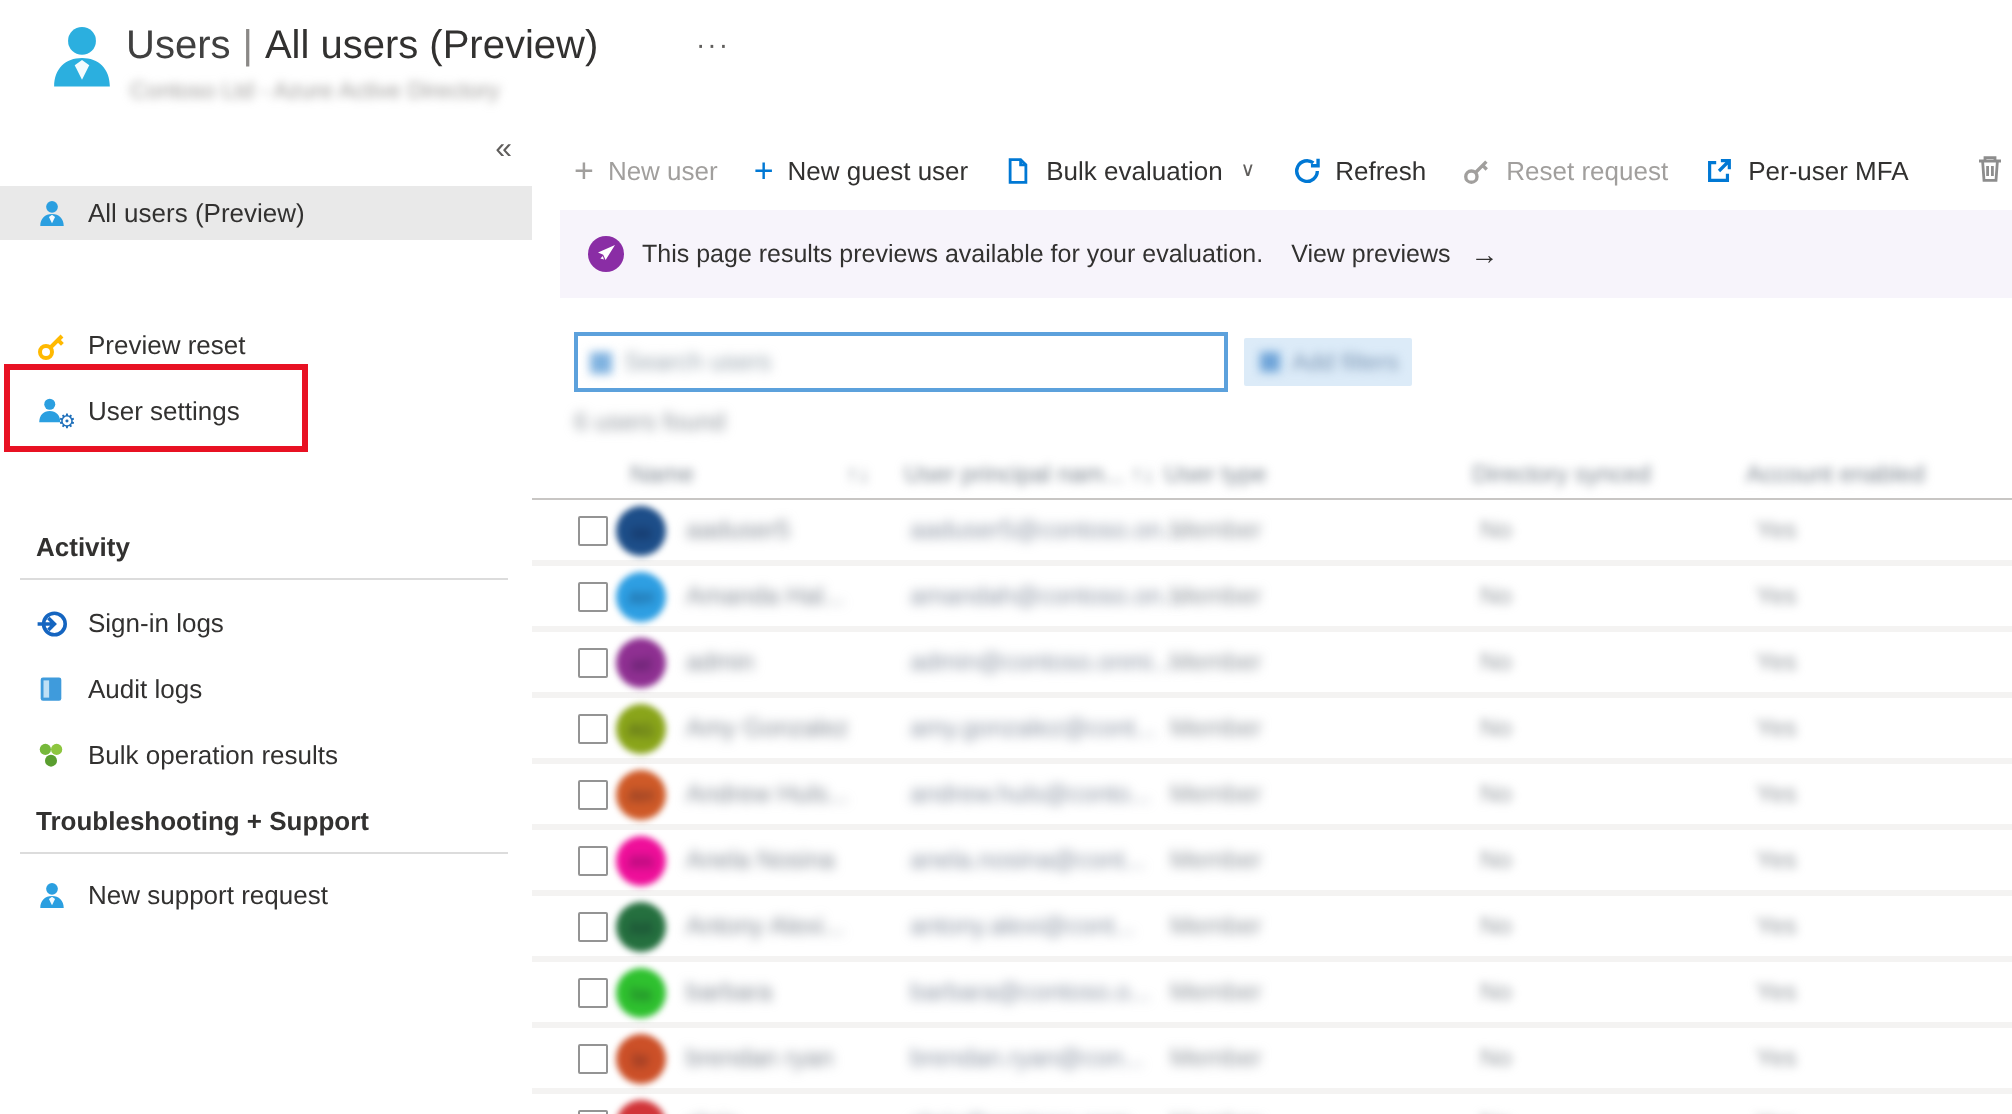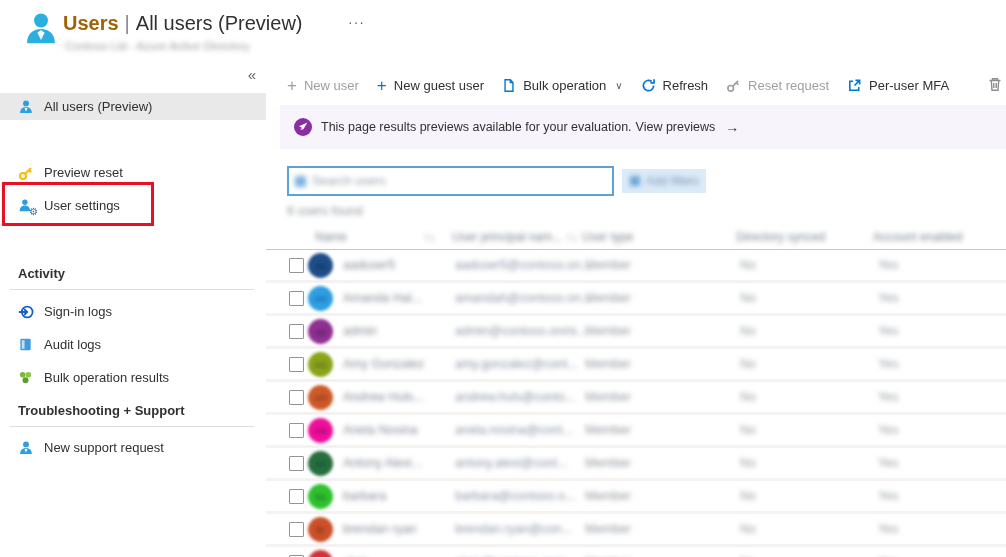--- a/index.html
+++ b/index.html
@@ -5,21 +5,21 @@
   html,body{margin:0;padding:0;}
   body{
     width:1006px;height:557px;position:relative;overflow:hidden;
     background:#fff;font-family:"Liberation Sans",sans-serif;color:#323130;
     -webkit-font-smoothing:antialiased;
   }
   
   .page-header{position:absolute;left:0;top:0;width:1006px;height:60px;background:#fff;}
   .big-icon{position:absolute;left:22px;top:10px;width:38px;height:38px;}
   .title-line{position:absolute;left:63px;top:12px;font-size:20px;white-space:nowrap;}
-  .title-bold{font-weight:bold;color:#a16207;}
+  .title-bold{font-weight:normal;color:#404040;}
   .title-sep{color:#8a8886;font-weight:300;padding:0 6px;}
   .title-rest{color:#323130;}
   .title-more{position:absolute;left:348px;top:14px;font-size:14px;color:#605e5c;letter-spacing:1px;cursor:pointer;}
   .subtitle{position:absolute;left:65px;top:40px;font-size:11.5px;color:#9d9b99;filter:blur(2.4px);white-space:nowrap;}
   
   .sidebar{position:absolute;left:0;top:60px;width:266px;bottom:0;background:#fff;border-right:1px solid #efefef;}
   .collapse{position:absolute;right:10px;top:6px;font-size:15px;color:#605e5c;cursor:pointer;}
   .nav-item{position:absolute;left:0;width:266px;height:27px;display:flex;align-items:center;cursor:pointer;font-size:13px;color:#323130;}
   .nav-item .nicon{width:16px;height:16px;margin-left:18px;margin-right:10px;flex:0 0 16px;position:relative;}
   .nav-item.selected{background:#e9e9e9;}
@@ -32,21 +32,21 @@
   .toolbar{position:absolute;left:21px;top:12px;right:0;height:26px;display:flex;align-items:center;gap:18px;white-space:nowrap;}
   .tb-item{display:flex;align-items:center;gap:7px;font-size:13px;color:#323130;cursor:pointer;}
   .tb-item.disabled{color:#a19f9d;cursor:default;}
   .tb-plus{font-size:17px;line-height:1;font-weight:400;}
   .tb-plus.blue{color:#0078d4;} .tb-plus.gray{color:#a19f9d;}
   .chev{font-size:10px;color:#605e5c;margin-left:2px;}
   .tb-trash{position:absolute;right:3px;top:4px;width:16px;height:16px;cursor:default;}
   .banner{position:absolute;left:14px;right:0;top:45px;height:44px;background:#f7f4fb;display:flex;align-items:center;font-size:12.5px;color:#323130;}
   .banner-icon{width:18px;height:18px;border-radius:50%;background:#8a2da5;margin:0 9px 0 14px;position:relative;flex:0 0 18px;}
   .banner-icon svg{position:absolute;left:3px;top:3px;}
-  .banner-link{margin-left:4px;cursor:pointer;}
+  .banner-link{margin-left:14px;cursor:pointer;}
   .banner-arrow{margin-left:10px;font-size:14px;}
   
   .search-box{position:absolute;left:21px;top:106px;width:323px;height:26px;border:2px solid #5ca1dc;background:#fff;display:flex;align-items:center;cursor:text;}
   .search-glyph{width:11px;height:11px;margin:0 6px 0 6px;background:#7fb2e0;filter:blur(2.5px);flex:0 0 11px;}
   .search-text{font-size:12.5px;color:#98a4ae;filter:blur(2.6px);white-space:nowrap;}
   .add-filters{position:absolute;left:356px;top:109px;width:84px;height:24px;background:#dcebf8;display:flex;align-items:center;cursor:pointer;border-radius:1px;}
   .filter-glyph{width:10px;height:10px;margin:0 6px 0 8px;background:#6ea4d8;filter:blur(2.4px);flex:0 0 10px;}
   .add-filters-text{font-size:12px;color:#7d97b5;filter:blur(2.5px);white-space:nowrap;}
   .results{position:absolute;left:21px;top:144px;font-size:12.5px;color:#8f959c;filter:blur(2.6px);}
   
@@ -177,21 +177,21 @@
     </div>
     <div class="tb-item">
       <span class="tb-plus blue">+</span>
       <span>New guest user</span>
     </div>
     <div class="tb-item">
       <svg width="14" height="15" viewBox="0 0 16 16">
           <path d="M3.5 1.5h6l3 3v10h-9z" fill="none" stroke="#0078d4" stroke-width="1.6"></path>
           <path d="M9.5 1.5v3h3" fill="none" stroke="#0078d4" stroke-width="1.6"></path>
         </svg>
-      <span>Bulk operation</span>
+      <span>Bulk evaluation</span>
       <span class="chev">∨</span>
     </div>
     <div class="tb-item">
       <svg width="15" height="15" viewBox="0 0 16 16">
           <path d="M13.5 8a5.5 5.5 0 1 1-2.1-4.3" fill="none" stroke="#0078d4" stroke-width="1.8"></path>
           <path d="M13.9 1.4v3.8h-3.8" fill="none" stroke="#0078d4" stroke-width="1.8"></path>
         </svg>
       <span>Refresh</span>
     </div>
     <div class="tb-item disabled">

